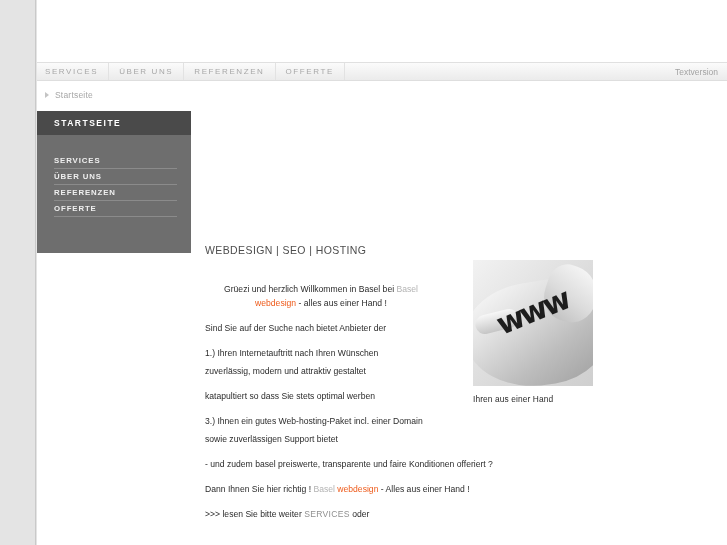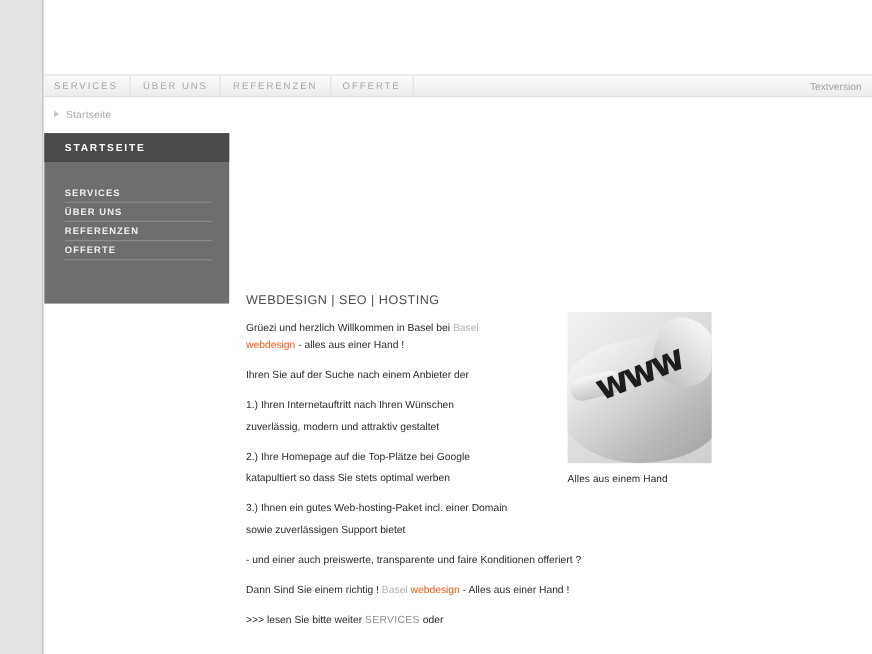--- a/index.html
+++ b/index.html
@@ -204,37 +204,37 @@
   #logo-text .word-basel { color: #8e8e8e; }
   #logo-text .word-web   { color: #ee5b1b; }
 
   
   #article {
     position: absolute;
     left: 168px; top: 244px;
     width: 500px;
   }
   #article h1 {
-    margin: 0 0 10px 0;
+    margin: 0 0 26px 0;
     font-size: 10.5px;
     font-weight: normal;
     letter-spacing: .4px;
     color: #4d4d4d;
   }
   #article p {
     margin: 0 0 11px 0;
     font-size: 8.6px;
     line-height: 14px;
     color: #2b2b2b;
   }
   #article p.tight { margin-bottom: 4px; }
   .hl-gray   { color: #b3b3b3; }
   .hl-orange { color: #ee5b1b; }
   .hl-link   { color: #8f8f8f; letter-spacing: .3px; }
-  .col-left  { width: 232px; }
+  .col-left  { width: 232px; text-align: center; }
 
   
   #figure {
     position: absolute;
     left: 436px; top: 260px;
     width: 120px;
   }
   #figure .photo {
     position: relative;
     width: 120px; height: 126px;
@@ -315,43 +315,42 @@
         <div class="sb-gap"></div>
       </div>
     </div>
 
 
     <div id="article">
       <h1>WEBDESIGN | SEO | HOSTING</h1>
 
       <p class="col-left"><span>Grüezi und herzlich Willkommen in Basel bei </span><span class="hl-gray">Basel</span> <span class="hl-orange">webdesign</span><span> - alles aus einer Hand !</span></p>
 
-      <p>Ihren Sie auf der Suche nach einem Anbieter der</p>
+      <p>Sind Sie auf der Suche nach bietet Anbieter der</p>
 
       <p class="tight">1.) Ihren Internetauftritt nach Ihren Wünschen</p>
       <p>zuverlässig, modern und attraktiv gestaltet</p>
 
-      <p class="tight">2.) Ihre Homepage auf die Top-Plätze bei Google</p>
       <p>katapultiert so dass Sie stets optimal werben</p>
 
       <p class="tight">3.) Ihnen ein gutes Web-hosting-Paket incl. einer Domain</p>
       <p>sowie zuverlässigen Support bietet</p>
 
-      <p>- und einer auch preiswerte, transparente und faire Konditionen offeriert ?</p>
-
-      <p><span>Dann Sind Sie einem richtig ! </span><span class="hl-gray">Basel</span> <span class="hl-orange">webdesign</span><span> - Alles aus einer Hand !</span></p>
+      <p>- und zudem basel preiswerte, transparente und faire Konditionen offeriert ?</p>
+
+      <p><span>Dann Ihnen Sie hier richtig ! </span><span class="hl-gray">Basel</span> <span class="hl-orange">webdesign</span><span> - Alles aus einer Hand !</span></p>
 
       <p class="tight"><span>&gt;&gt;&gt; lesen Sie bitte weiter </span><span class="hl-link">SERVICES</span><span> oder</span></p>
 
     </div>
 
     <div id="figure">
       <div class="photo">
         <div class="palm"></div>
         <div class="thumb"></div>
         <div class="fingers"></div>
         <div class="www">www</div>
       </div>
-      <div class="caption">Alles aus einem Hand</div>
+      <div class="caption">Ihren aus einer Hand</div>
     </div>
 
   </div>
 </div>
 
 </body></html>

